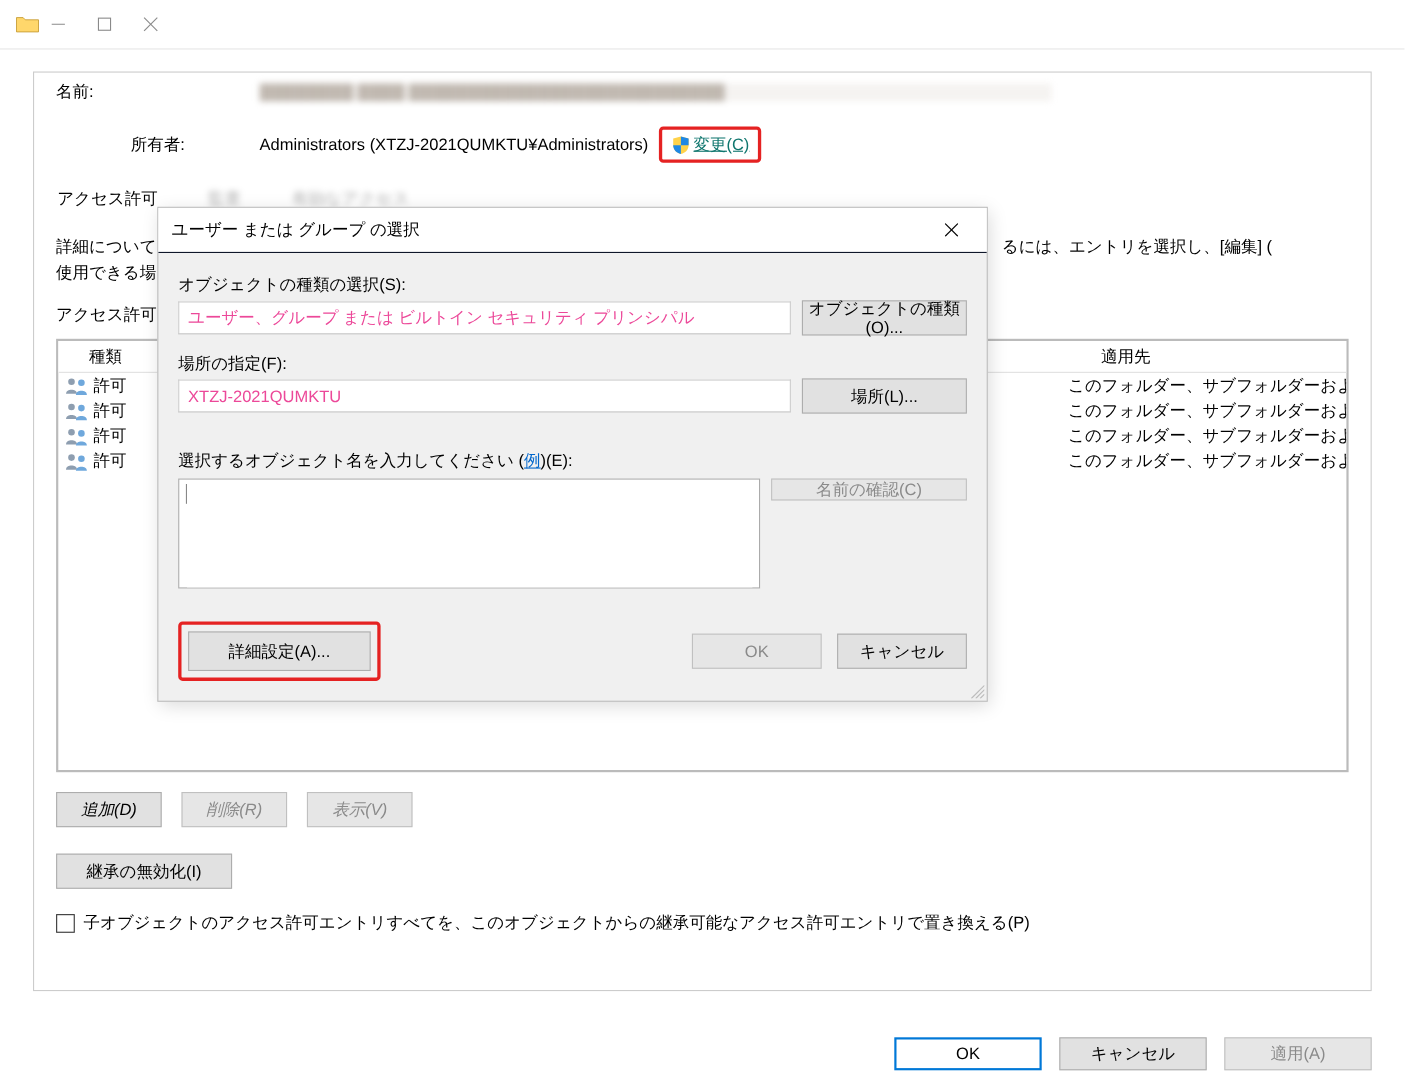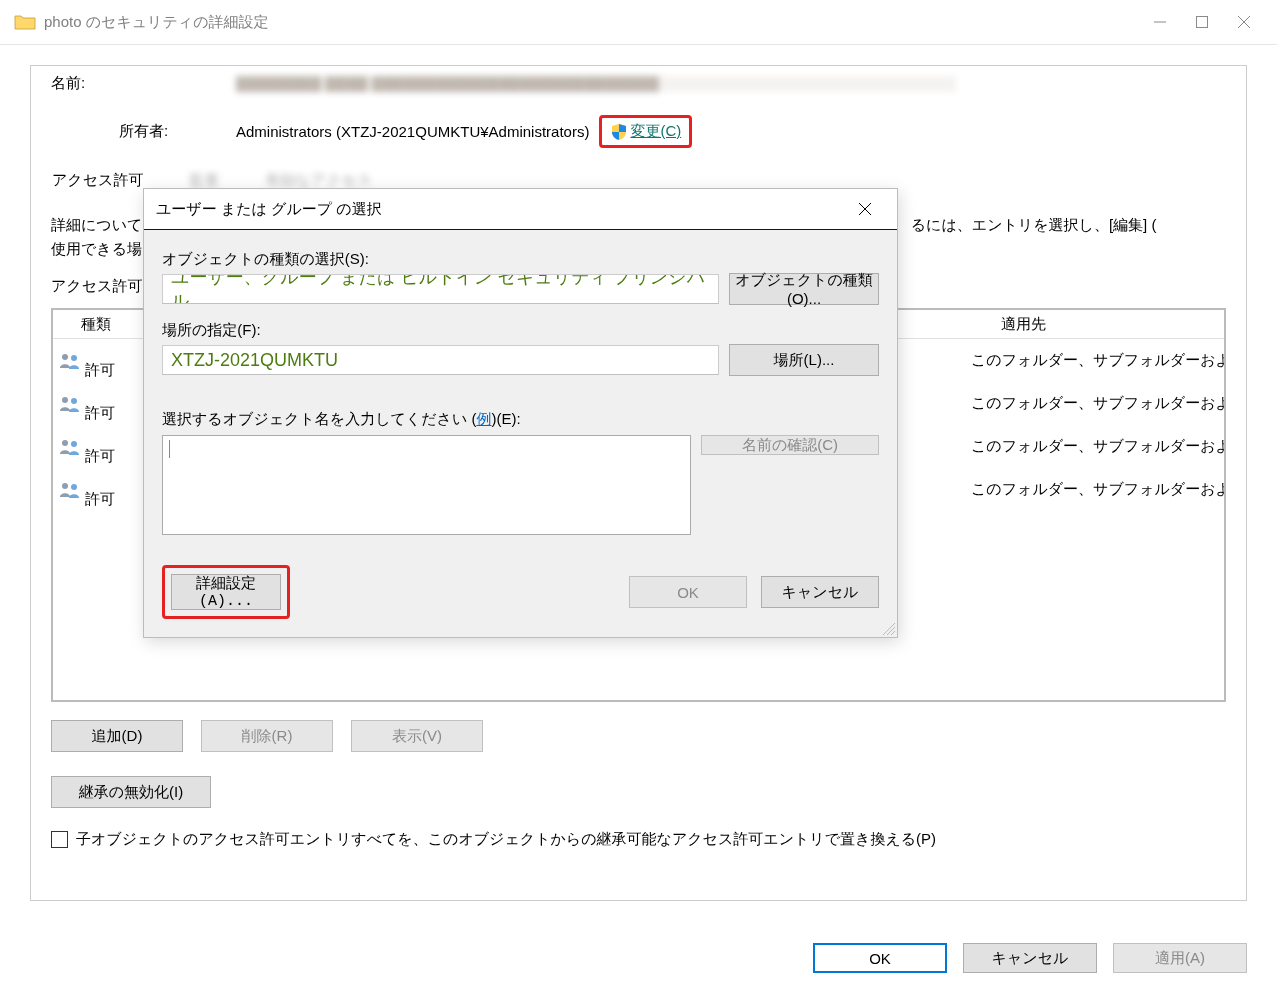--- a/index.html
+++ b/index.html
@@ -103,21 +103,21 @@
   .btn {
     background:#e1e1e1; border:1px solid #adadad;
     padding: 4px 0;
     font-size:15px;
     font-family: inherit;
     display:inline-flex; justify-content:center; align-items:center;
     cursor: default;
   }
   .btn.disabled { color:#8a8a8a; background:#e6e6e6; border-color:#c0c0c0; }
   .btn-row { display:flex; gap:18px; margin-top: 18px; }
-  .btn-row .btn { width:132px; height:32px; }
+  .btn-row .btn { width:96px; height:32px;font-style:italic; }
 
   .inherit-row { margin-top: 24px; }
   .inherit-btn { width:160px; height:32px; }
 
   .checkbox-row { margin-top: 22px; display:flex; align-items:center; gap:8px; font-size:15px;}
   .sqcheck { width:15px; height:15px; border:1px solid #333; display:inline-block; }
 
   .footer {
     position:absolute;
     right:30px;
@@ -157,22 +157,22 @@
   .m-label { font-size:15px; margin-top:6px; }
   .m-row { display:flex; align-items:center; gap:10px; margin-top:4px;}
   .m-field {
     background:#ffffff;
     border:1px solid #ccc;
     border-bottom:1px solid #c0c0c0;
     height:30px;
     box-sizing:border-box;
     padding: 4px 8px;
     flex:1;
-    font-size:18px;
-    color:#4d7c0f;
+    font-size:15px;
+    color:#ec4899;
     display:flex; align-items:center;
     overflow:hidden;
   }
   .m-btn { width:150px; height:32px; }
 
   .name-entry {
     margin-top:6px;
     height: 100px;
     border:1px solid #ababab;
     background:#fff;
@@ -194,42 +194,41 @@
   .name-row { display:flex; gap:10px; align-items:flex-start; }
   .check-btn { width:178px; height:20px; margin-top:6px; color:#8a8a8a;}
 
   .modal-footer {
     display:flex; padding: 16px 18px 18px 18px; align-items:center;
     position:relative;
   }
   .adv-wrap {
     border:3px solid #e52222; border-radius:4px; padding:6px; display:inline-block;
   }
-  .adv-btn { width:110px; height:36px;font-family:Liberation Mono, monospace; }
+  .adv-btn { width:166px; height:36px; }
   .modal-footer .spacer { flex:1; }
   .modal-footer .ok-btn { width:118px; height:32px; color:#8a8a8a; background:#e6e6e6; border-color:#c0c0c0;}
   .modal-footer .cancel-btn { width:118px; height:32px; margin-left:14px;}
   .resize-grip {
     position:absolute; right:2px; bottom:2px;
     width:16px; height:16px; opacity:0.5;
   }
   .ex-link { color:#0066cc; text-decoration:underline; }
 
-  .applies-cell {font-size:15px;margin-top:20px;}
+  .applies-cell {font-size:15px;}
 </style>
 </head>
 <body>
 
 <div class="titlebar">
   <span class="folder-icon">
     <svg viewBox="0 0 22 18">
         <path d="M1 3 h6 l2 2 h12 v11 H1 z" fill="#ffd76b" stroke="#c69c36" stroke-width="0.8"></path>
       </svg>
   </span>
-  <span class="title-text">photo のセキュリティの詳細設定</span>
   <div class="winctrls">
     <span class="winctrl">
       <svg viewBox="0 0 14 14">
           <line x1="1" y1="7" x2="13" y2="7" stroke-width="1"></line>
         </svg>
     </span>
     <span class="winctrl">
       <svg viewBox="0 0 14 14">
           <rect x="1.5" y="1.5" width="11" height="11" fill="none" stroke-width="1"></rect>
         </svg>

